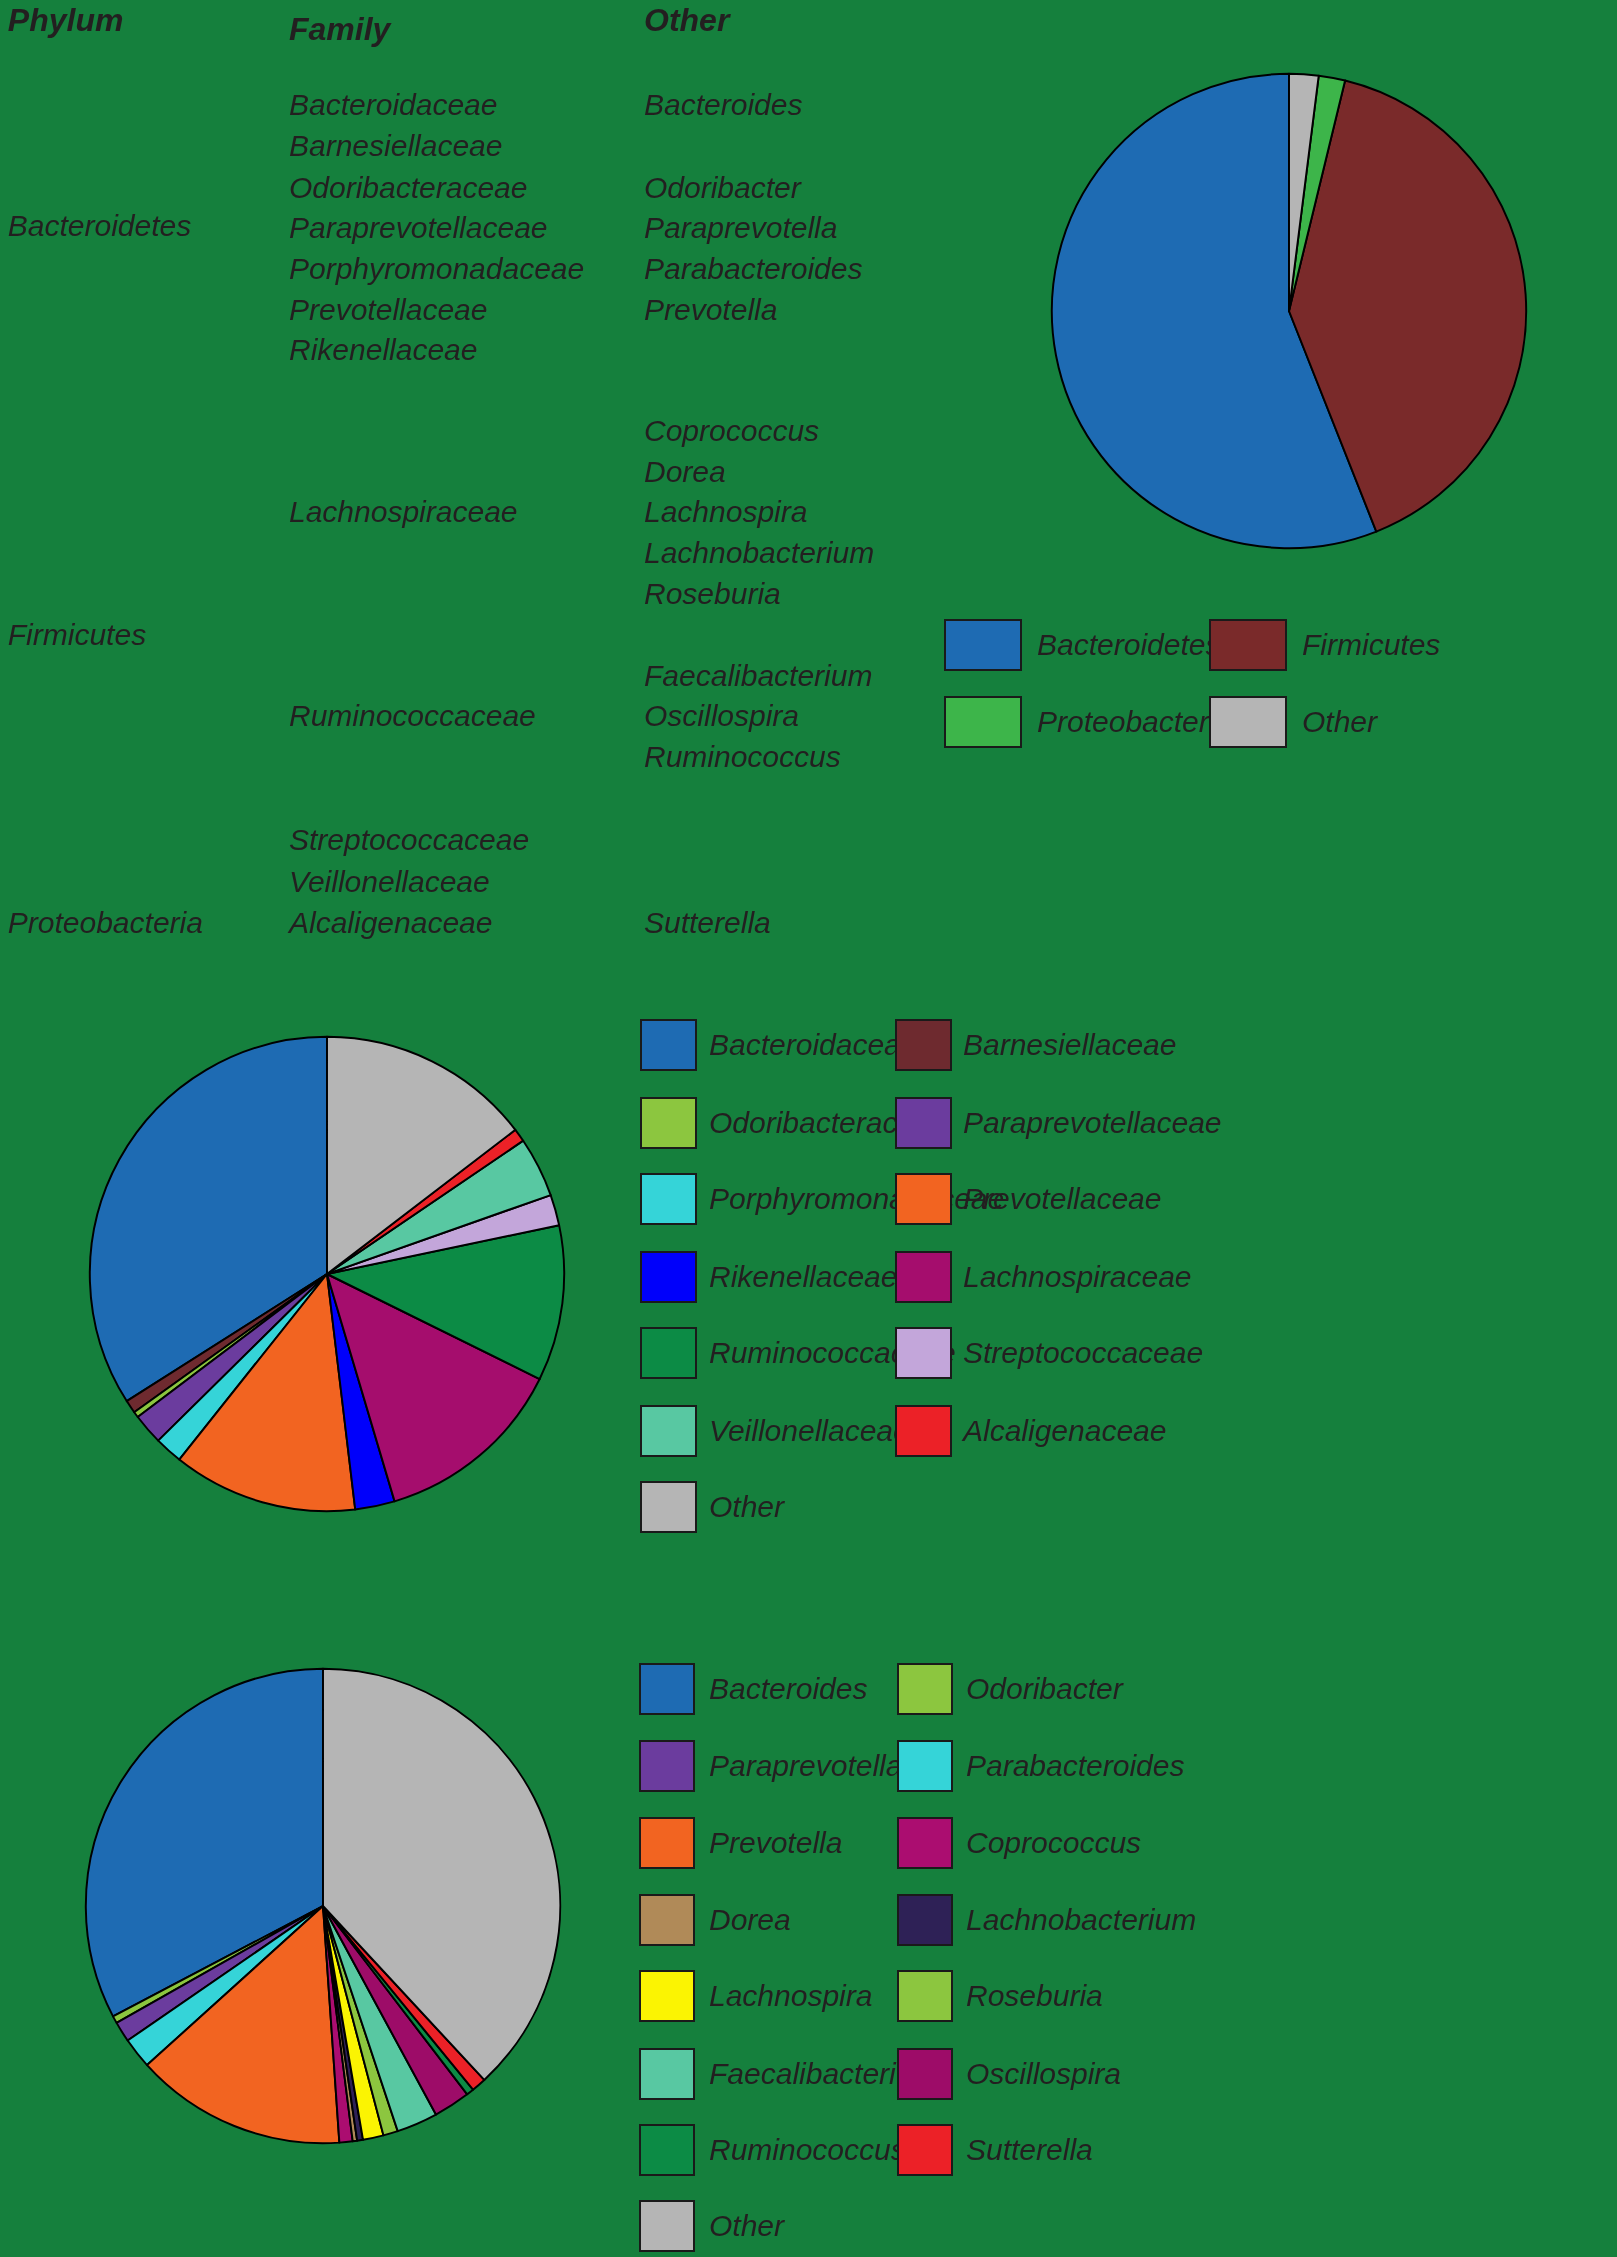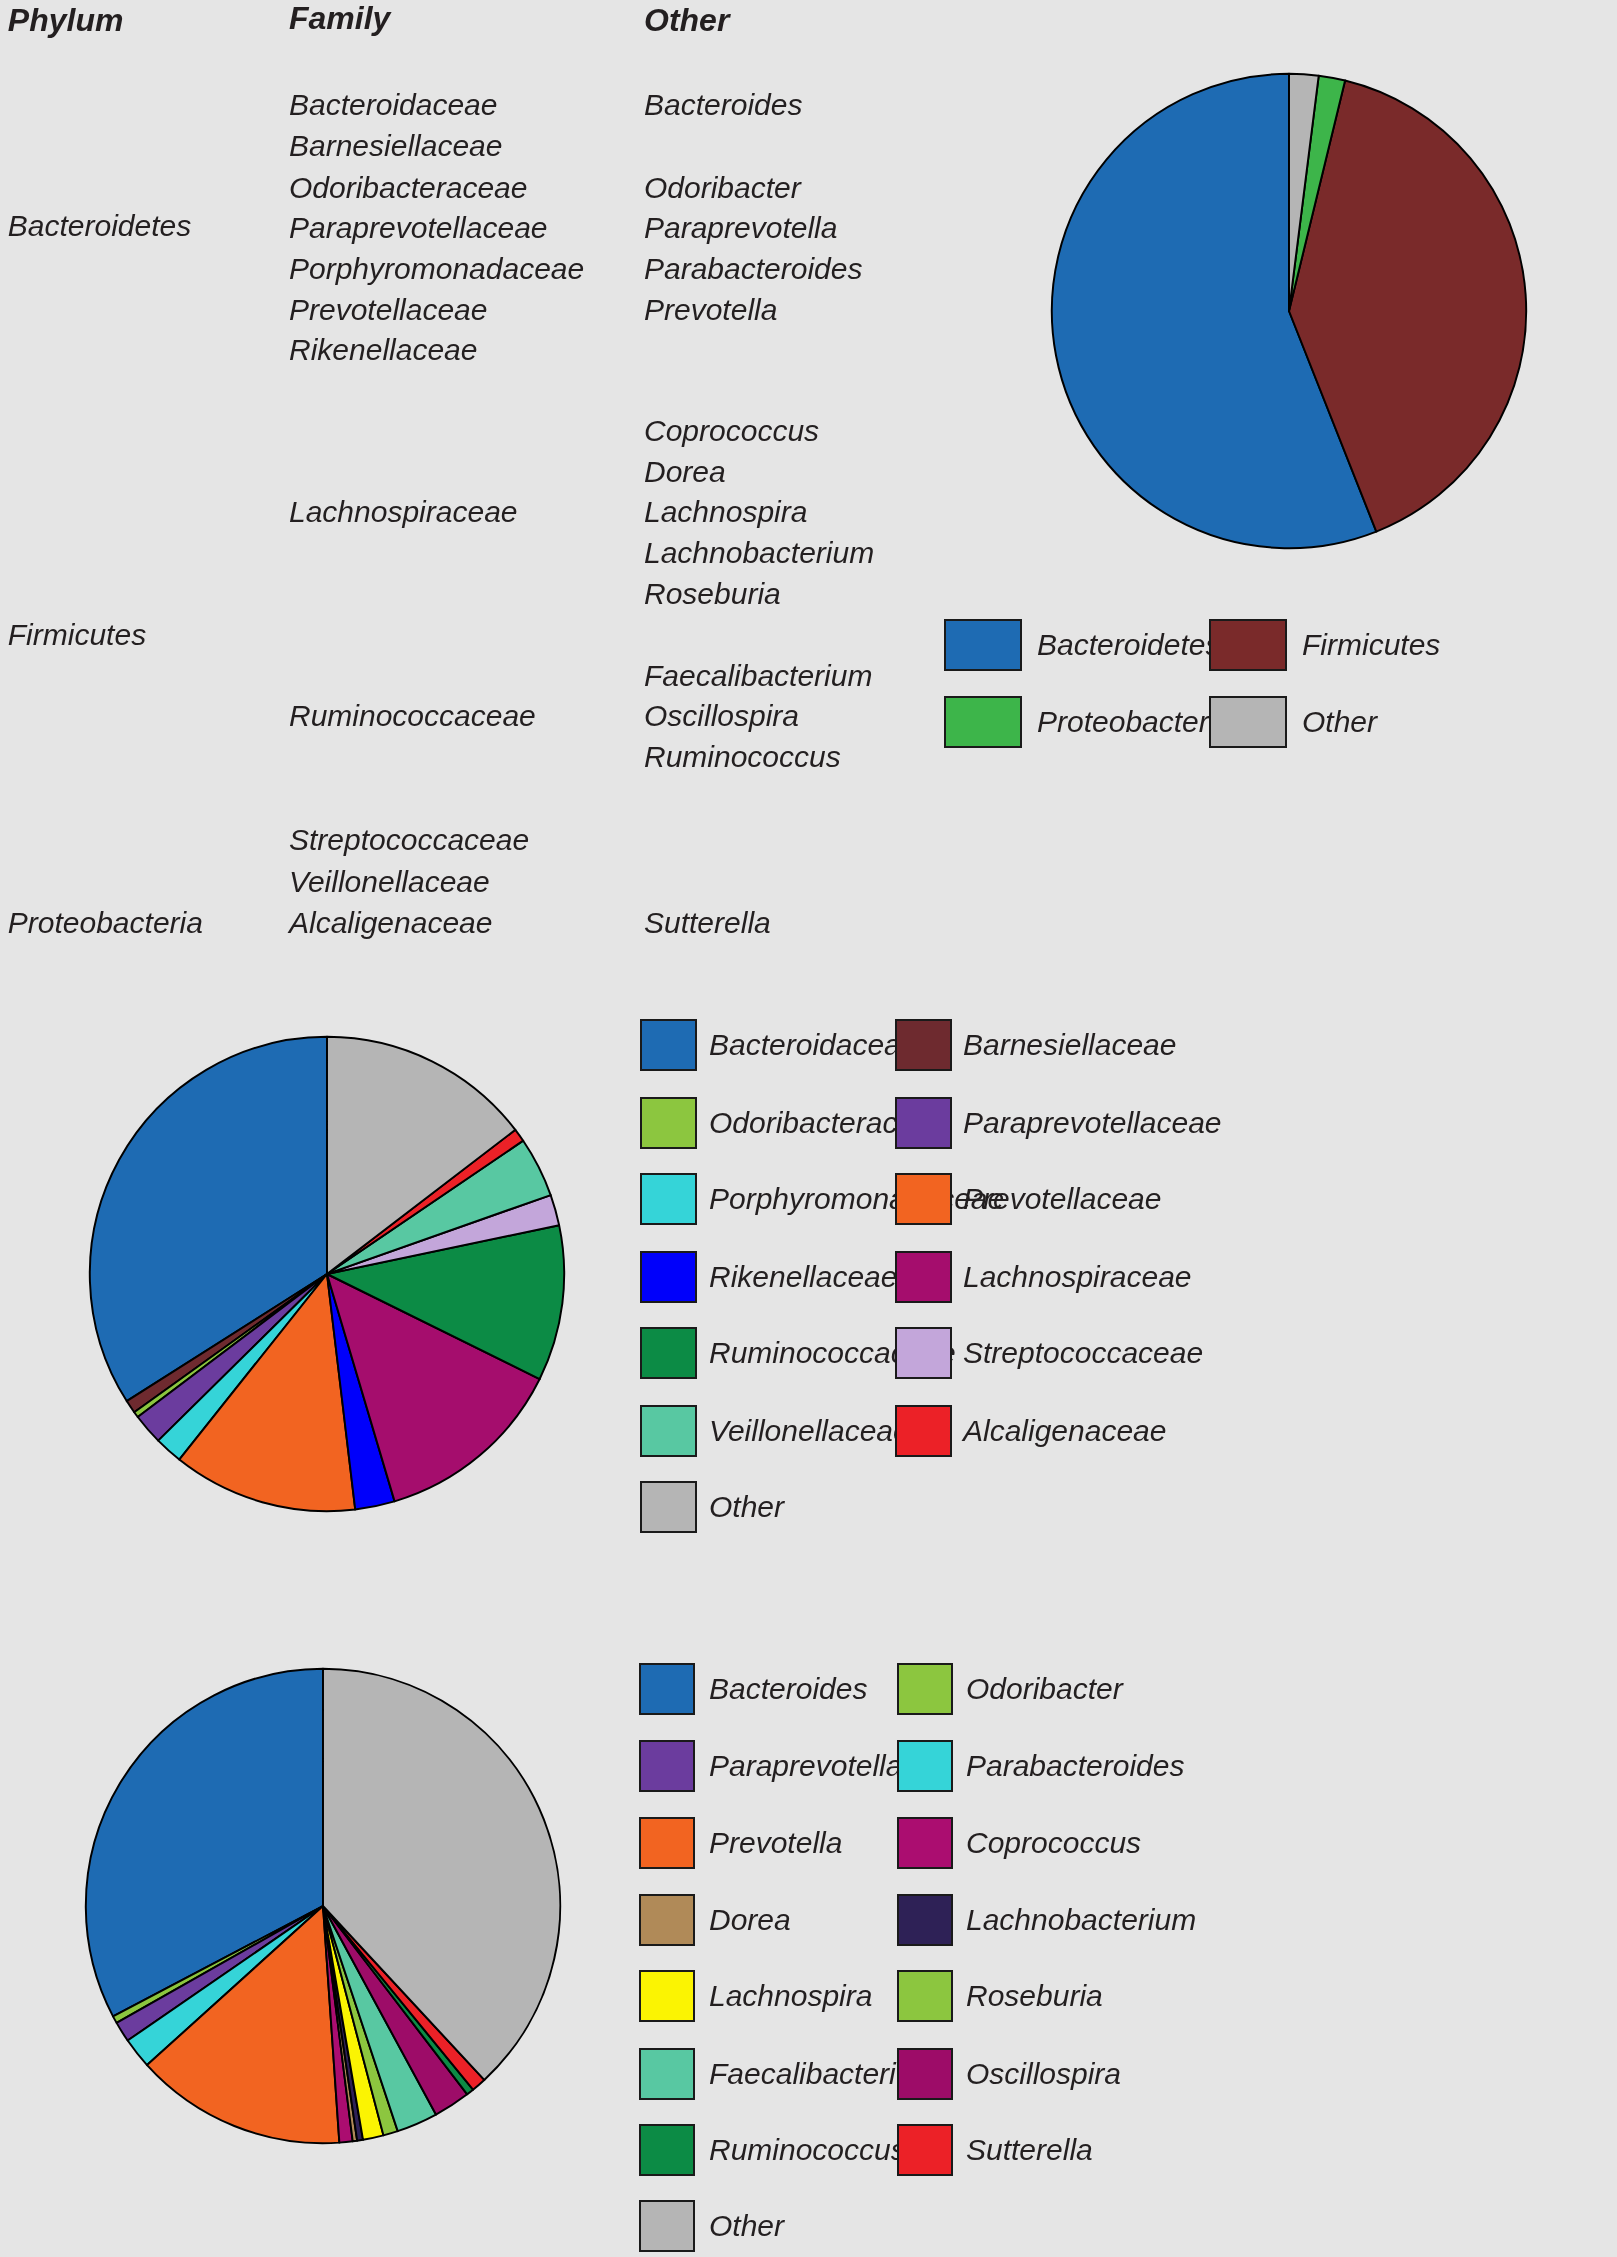--- a/index.html
+++ b/index.html
@@ -1,17 +1,17 @@
 <!DOCTYPE html>
 <html><head>
 <meta charset="utf-8">
 <style>
   html,body{margin:0;padding:0;background:#ffffff;}
   .page{
-    position:relative;width:1617px;height:2257px;background:#e5e5e5;overflow:hidden;
+    position:relative;width:1617px;height:2257px;background:#15803d;overflow:hidden;
     font-family:"Liberation Sans", sans-serif;color:#231f20;
   }
   .hdr{
     position:absolute;font-size:32px;font-weight:bold;font-style:italic;white-space:nowrap;
   }
   .taxitem{
     position:absolute;font-size:30px;font-style:italic;white-space:nowrap;line-height:39px;
   }
   .pie-svg{position:absolute;}
   .legend-swatch{
@@ -20,21 +20,21 @@
   .legend-label{
     position:absolute;font-size:30px;font-style:italic;white-space:nowrap;
   }
 </style>
 </head>
 <body>
 
 <div class="page">
 
   <span class="hdr" style="left:7.8px;top:2px;">Phylum</span>
-  <span class="hdr" style="left:289px;top:0;">Family</span>
+  <span class="hdr" style="left:289px;top:11px;">Family</span>
   <span class="hdr" style="left:644px;top:2px;">Other</span>
 
   <div id="tax-phylum-col">
       <span class="taxitem" style="left: 7.8px; top: 206px;">Bacteroidetes</span>
       <span class="taxitem" style="left: 7.8px; top: 615px;">Firmicutes</span>
       <span class="taxitem" style="left: 7.8px; top: 903px;">Proteobacteria</span>
     </div>
   <div id="tax-family-col">
       <span class="taxitem" style="left: 289px; top: 85px;">Bacteroidaceae</span>
       <span class="taxitem" style="left: 289px; top: 126px;">Barnesiellaceae</span>

